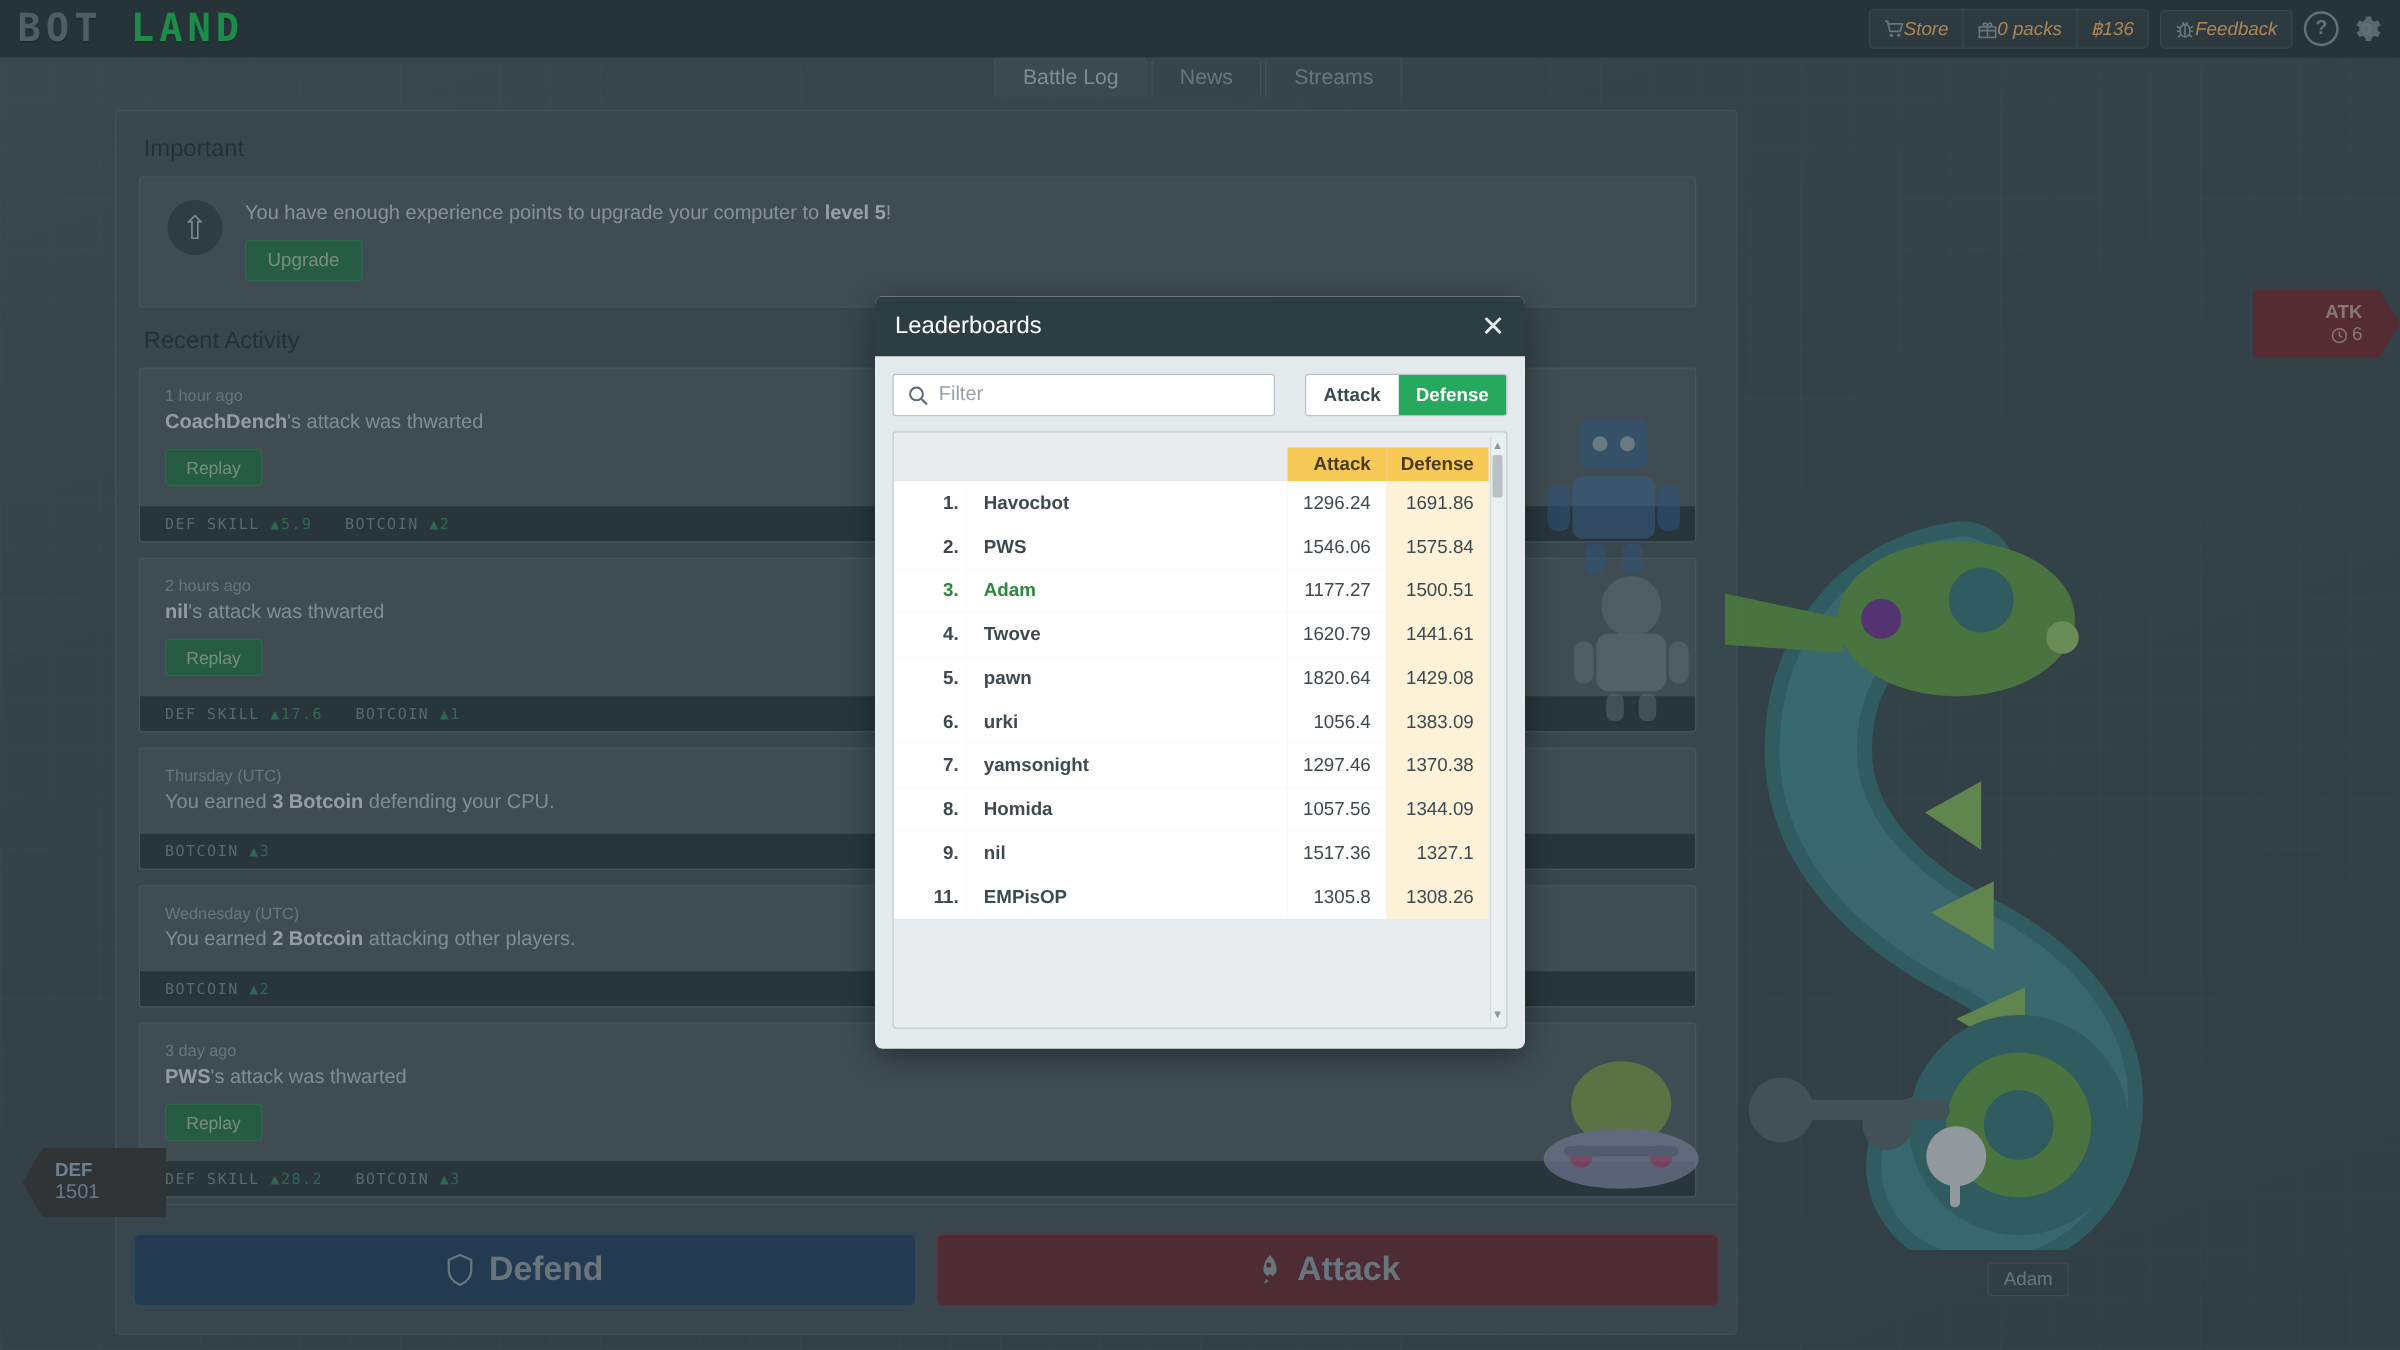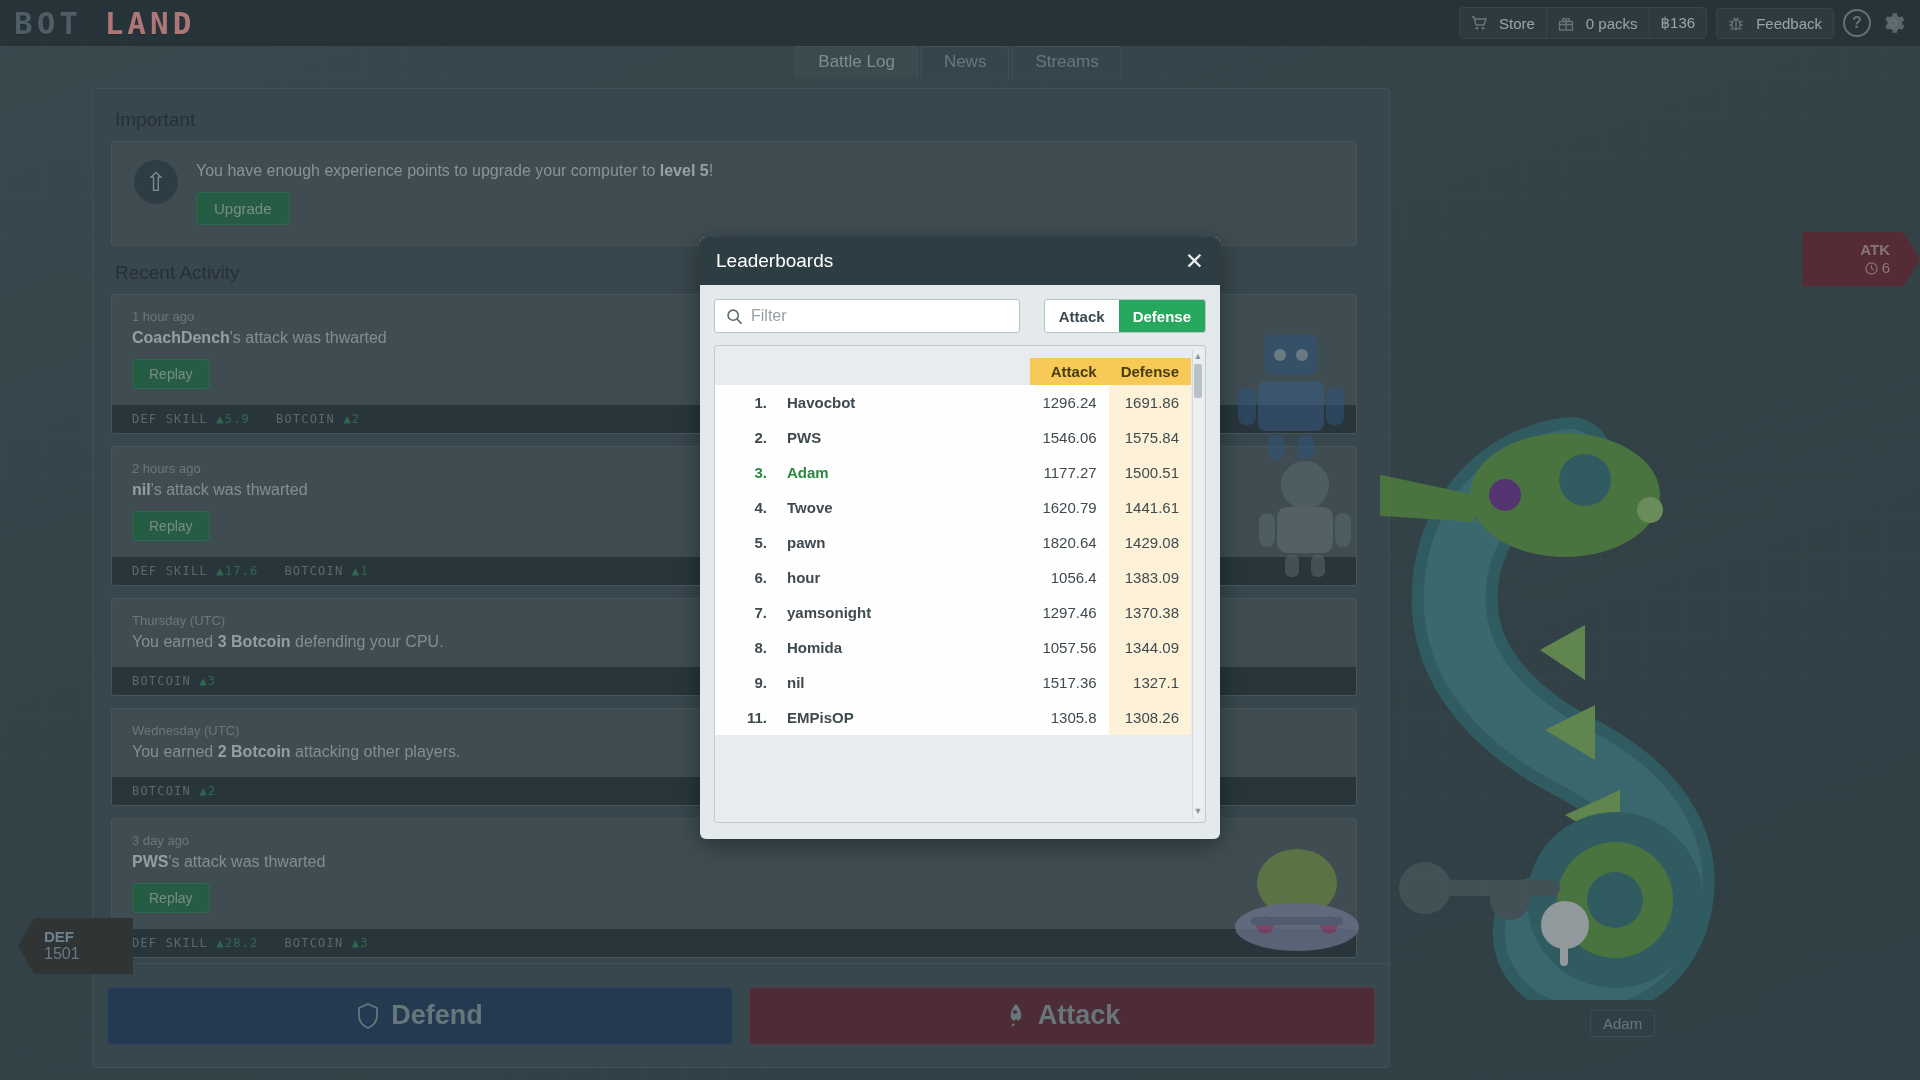--- a/index.html
+++ b/index.html
@@ -28,30 +28,31 @@
     padding: 0 14px;
     z-index: 30;
   }
   .logo {
     font-family: "DejaVu Sans Mono", monospace;
     font-size: 31px; font-weight: 700; letter-spacing: 4px;
     color: #6d8088;
     text-shadow: 0 1px 0 #263339;
     user-select: none;
   }
-  .logo .dim { color: #fca5a5; margin-top: 13px; }
+  .logo .dim { color: #22c55e; margin-top: 13px; }
   .topbar-right { margin-left: auto; display: flex; align-items: center; gap: 9px; }
   .pillgroup { display: flex; border: 1px solid #4b5c63; border-radius: 4px; overflow: hidden; background:#3a4a51; }
   .pill {
-    display: flex; align-items: center; gap: 12px;
+    display: flex; align-items: center; gap: 0;
     padding: 6px 11px;
-    font-size: 15px; color: #e5e5e5;
+    font-size: 15px; color: #fdba74;
     background: transparent;
     border-right: 1px solid #4b5c63;
     white-space: nowrap;
+    font-style: italic;
   }
   .pill:last-child { border-right: none; }
   .pill.single { border: 1px solid #4b5c63; border-radius: 4px; background:#3a4a51; }
   .icon-btn {
     width: 28px; height: 28px; border-radius: 50%;
     border: 2px solid #8c9da4;
     color: #8c9da4;
     display: flex; align-items: center; justify-content: center;
     font-size: 16px; font-weight: 700;
   }
@@ -542,21 +543,21 @@
                 <td class="def">1441.61</td>
               </tr>
               <tr>
                 <td class="rank">5.</td>
                 <td class="name">pawn</td>
                 <td class="num">1820.64</td>
                 <td class="def">1429.08</td>
               </tr>
               <tr>
                 <td class="rank">6.</td>
-                <td class="name">hour</td>
+                <td class="name">urki</td>
                 <td class="num">1056.4</td>
                 <td class="def">1383.09</td>
               </tr>
               <tr>
                 <td class="rank">7.</td>
                 <td class="name">yamsonight</td>
                 <td class="num">1297.46</td>
                 <td class="def">1370.38</td>
               </tr>
               <tr>

